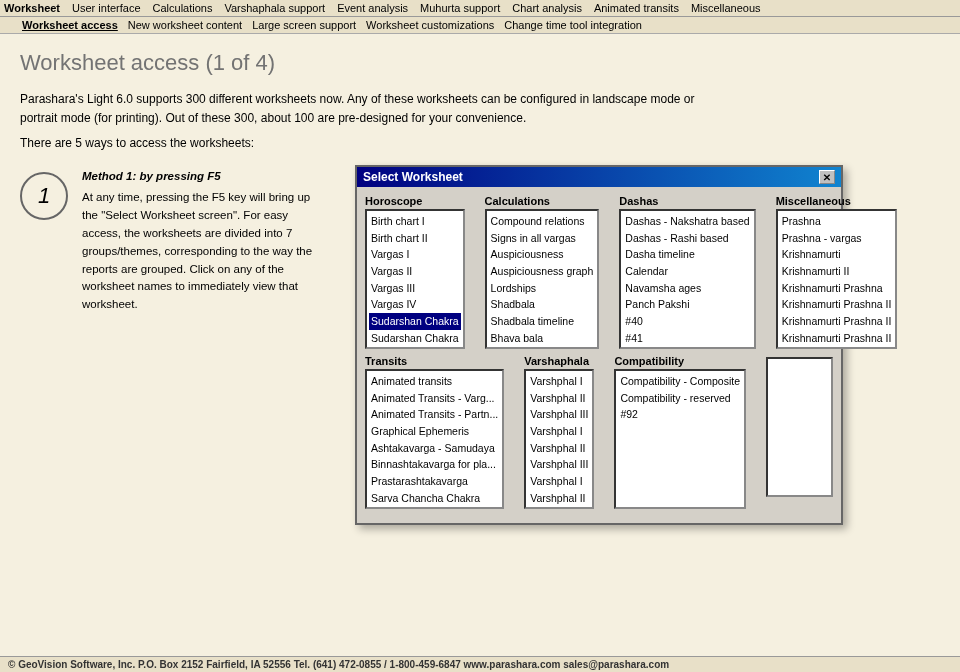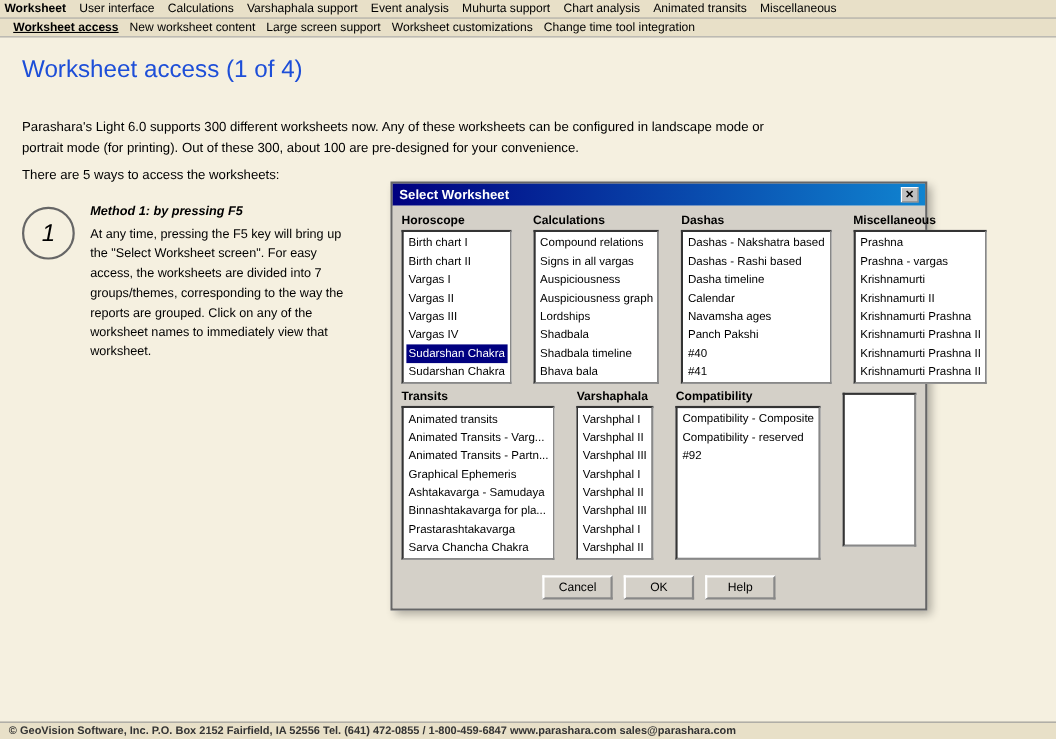--- a/index.html
+++ b/index.html
@@ -29,21 +29,21 @@
       white-space: nowrap;
     }
     .menu-item.active {
       font-weight: bold;
     }
 
     
     #sub-menu {
       background: #e8e0c8;
       border-bottom: 1px solid #aaa;
-      padding: 2px 12px;
+      padding: 2px 22px;
       display: flex;
       align-items: center;
       gap: 10px;
     }
     .sub-menu-item {
       font-size: 11px;
       cursor: pointer;
       color: #000;
       white-space: nowrap;
     }
@@ -53,22 +53,22 @@
     }
 
     
     #main-content {
       padding: 16px 20px;
     }
 
     #page-title {
       font-size: 22px;
       font-weight: normal;
-      margin-bottom: 30px;
-      color: #1d4ed8;
+      margin-bottom: 14px;
+      color: #737373;
     }
 
     #intro-text {
       font-size: 12px;
       line-height: 1.6;
       max-width: 700px;
       margin-bottom: 14px;
     }
 
     #content-area {
@@ -377,23 +377,18 @@
             <div class="ws-listbox-item">#92</div>
           </div>
       </div>
 
       <div>
         <div class="ws-column-header"></div>
         <div class="ws-listbox"></div>
       </div>
     </div>
 
-    <div class="dialog-buttons">
-      <button class="dialog-btn">Cancel</button>
-      <button class="dialog-btn">OK</button>
-      <button class="dialog-btn">Help</button>
-    </div>
   </div>
 </div>
 
 <div id="footer">
   <span>© GeoVision Software, Inc. P.O. Box 2152 Fairfield, IA 52556    Tel. (641) 472-0855 / 1-800-459-6847    www.parashara.com    sales@parashara.com</span>
 </div>
 
 </body></html>

